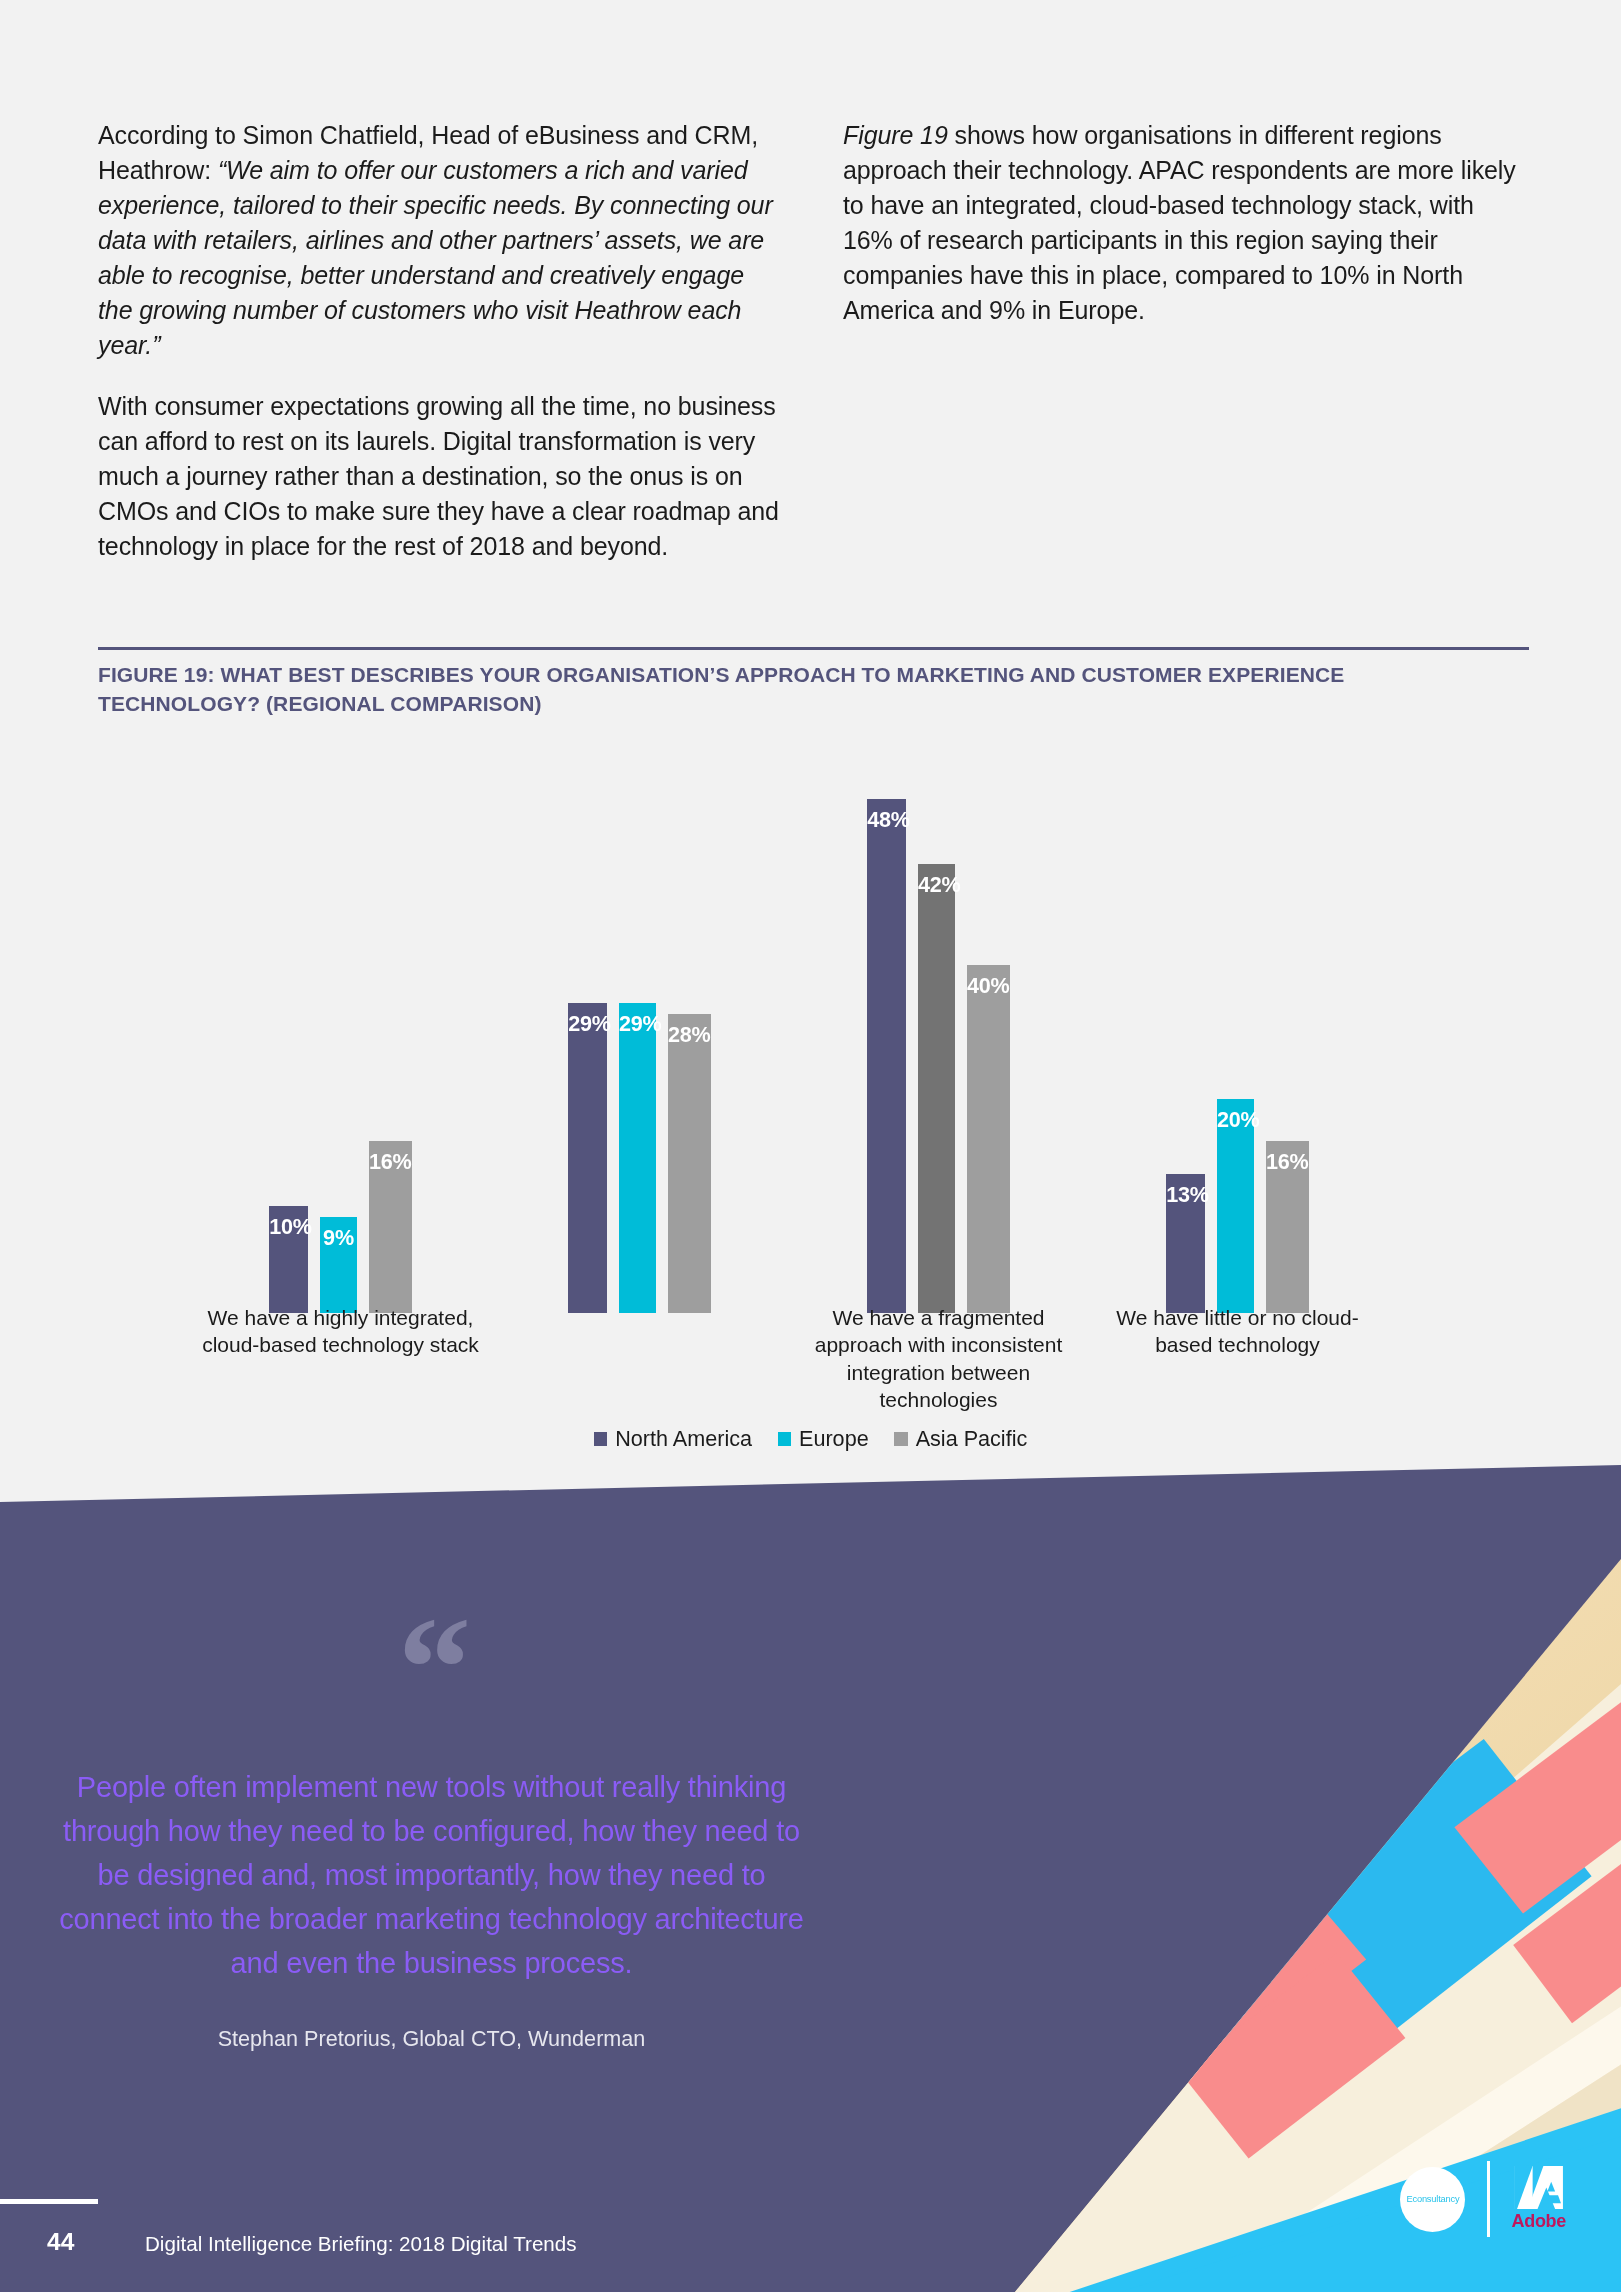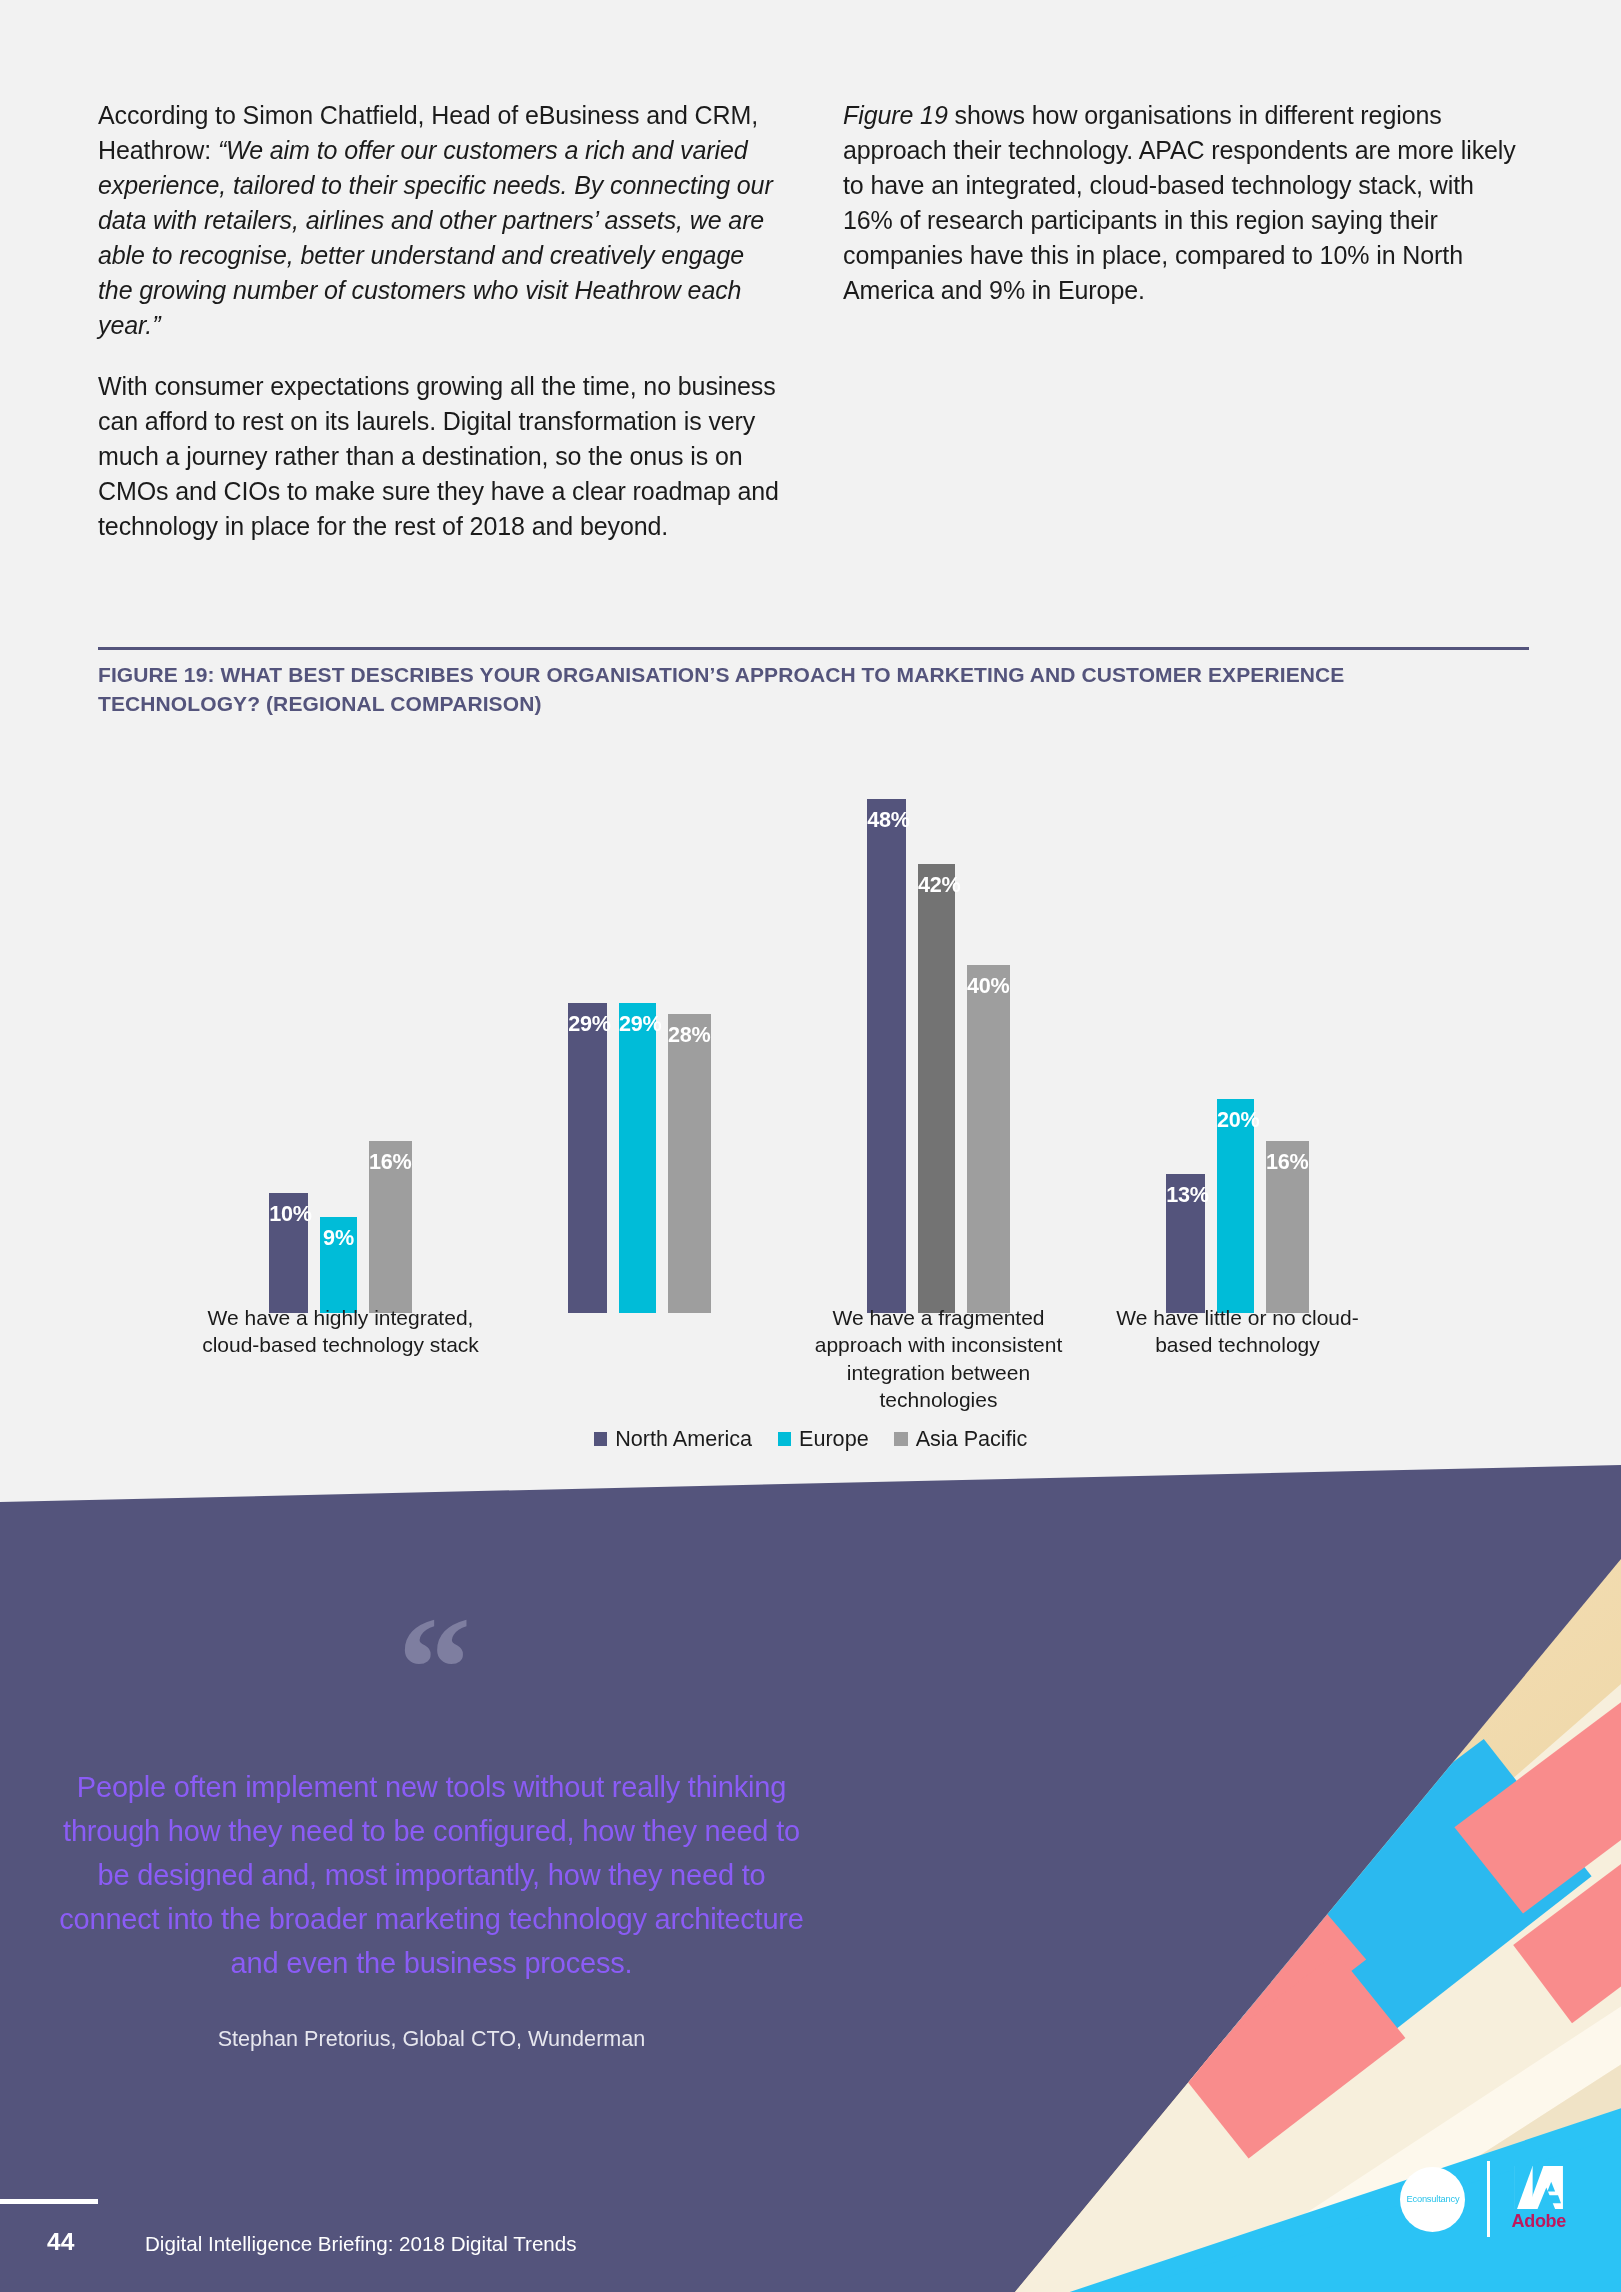--- a/index.html
+++ b/index.html
@@ -11,21 +11,21 @@
     overflow:hidden;
     background:#f2f2f2;
   }
   .page { position:absolute; inset:0; background:#f2f2f2; }
 
   
   .body-cols {
     position:absolute; left:98px; top:98px; width:1431px;
     display:flex; gap:59px;
   }
-  .col { width:686px; }
+  .col { width:686px;margin-top:20px; }
   .col p {
     font-size:25px; line-height:35px; color:#1b1b1b;
     margin-bottom:25.5px; letter-spacing:-0.1px;
   }
   .col p.tight { margin-bottom:0; }
   .col em { font-style:italic; }
 
   
   .fig-rule {
     position:absolute; left:98px; top:647px; width:1431px; height:2.9px;
@@ -156,21 +156,21 @@
       <p><em>Figure 19</em><span> shows how organisations in different regions approach their technology. APAC respondents are more likely to have an integrated, cloud-based technology stack, with 16% of research participants in this region saying their companies have this in place, compared to 10% in North America and 9% in Europe.</span></p>
     </div>
   </div>
 
   <div class="fig-rule"></div>
   <div class="fig-title">FIGURE 19: WHAT BEST DESCRIBES YOUR ORGANISATION’S APPROACH TO MARKETING AND CUSTOMER EXPERIENCE TECHNOLOGY? (REGIONAL COMPARISON)</div>
 
   <div class="chart">
     <div class="plot" id="plot">
         <div class="group" style="left: 93px; width: 299px;">
-          <div class="bar" style="width: 39px; height: 120px; background: rgb(84, 84, 124);">
+          <div class="bar" style="width: 39px; height: 107px; background: rgb(84, 84, 124);">
             <span class="val">10%</span>
           </div>
           <div class="bar" style="width: 37px; height: 96px; background: rgb(0, 188, 216);">
             <span class="val">9%</span>
           </div>
           <div class="bar" style="width: 43px; height: 172px; background: rgb(158, 158, 158);">
             <span class="val">16%</span>
           </div>
         </div>
         <div class="group" style="left: 392px; width: 299px;">

